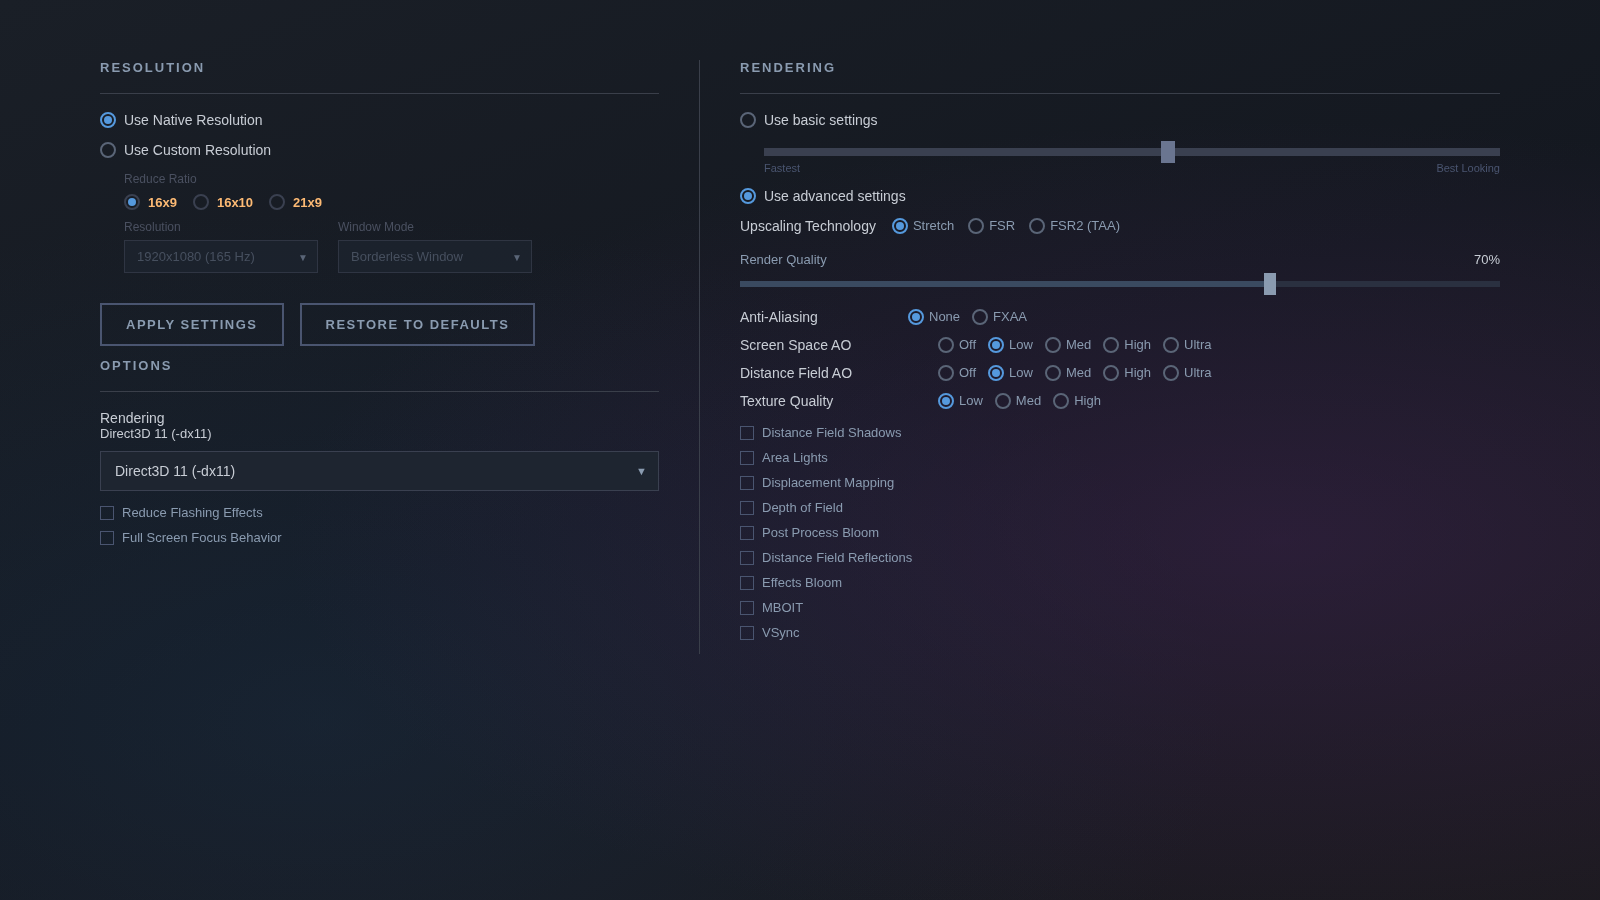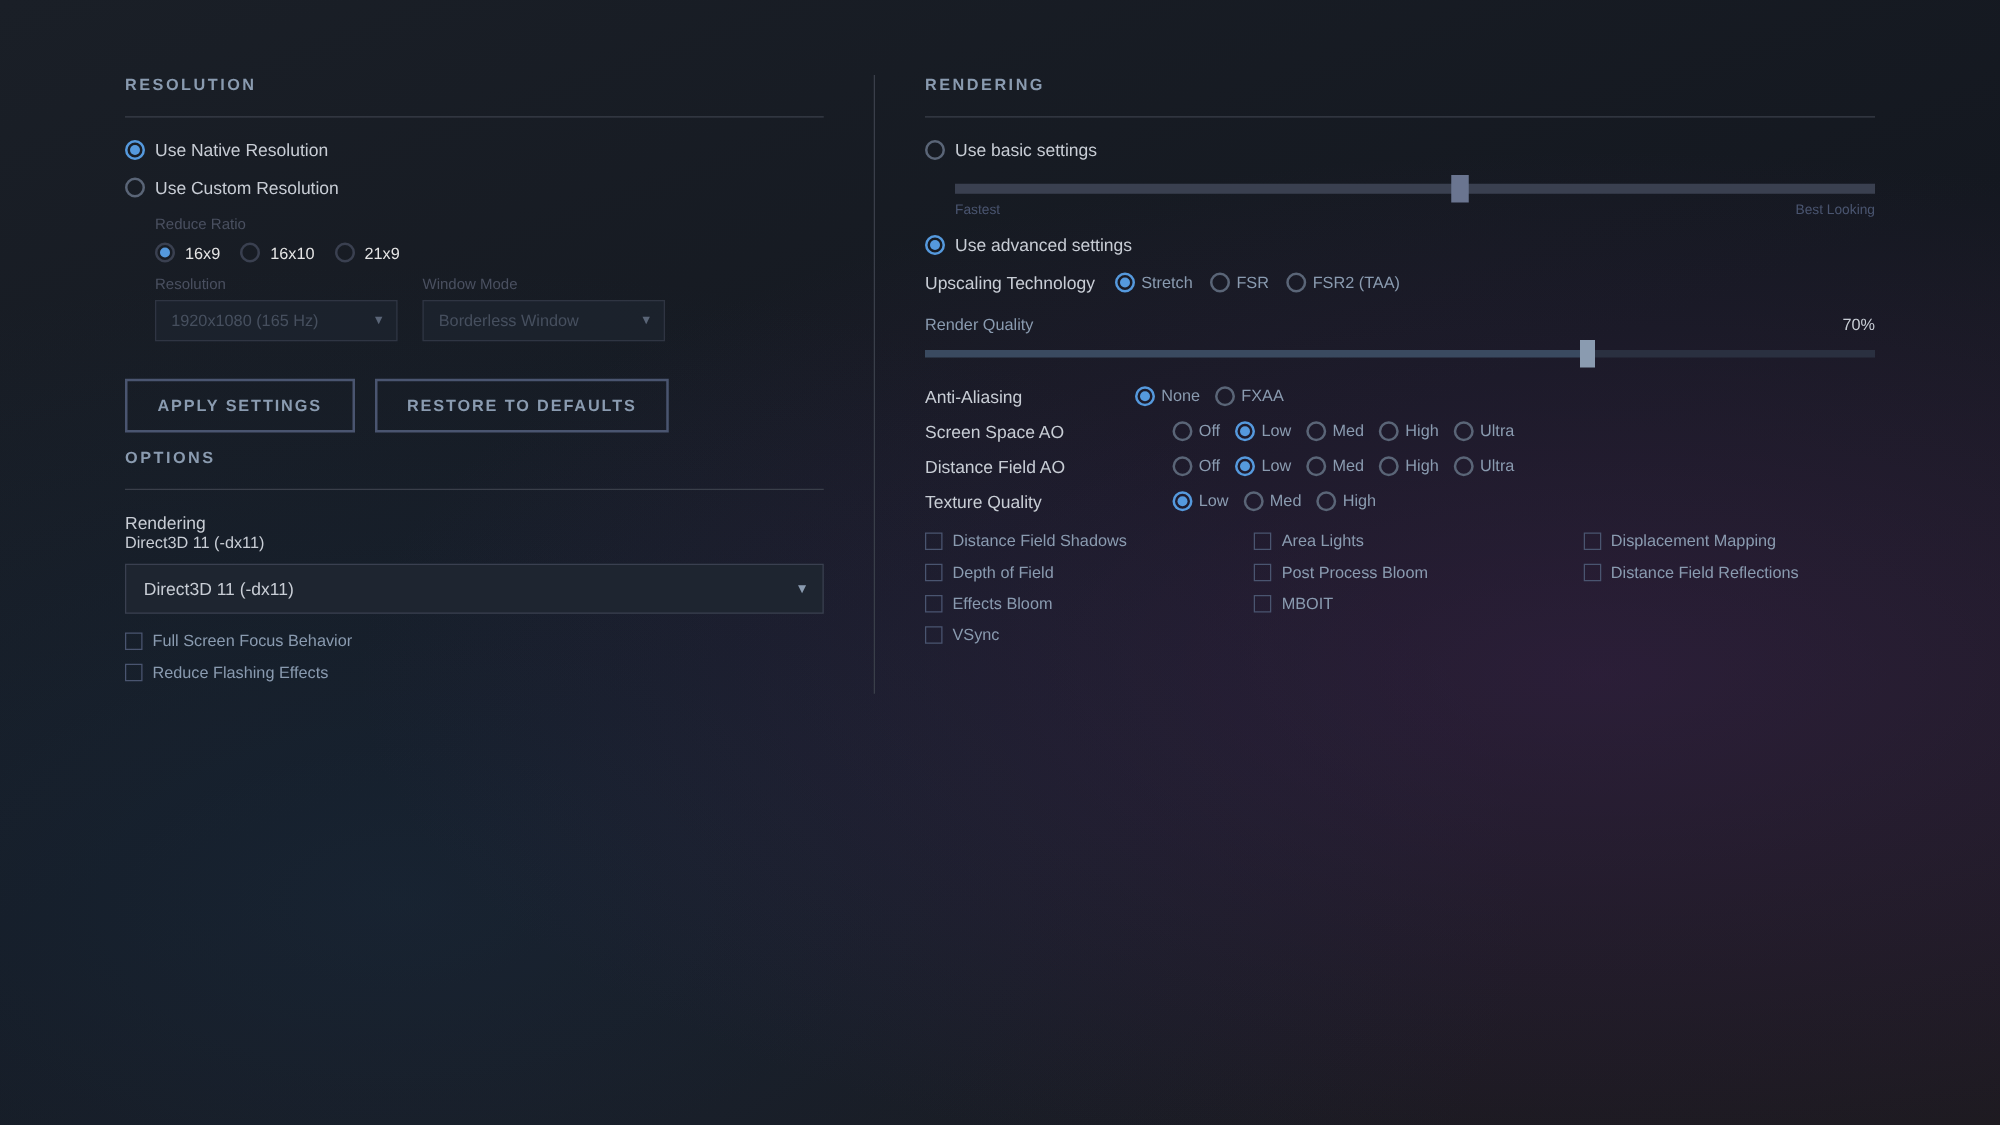--- a/index.html
+++ b/index.html
@@ -71,21 +71,22 @@
       cursor: pointer;
     }
 
     .radio-group label {
       font-size: 14px;
       color: #c8cdd5;
       cursor: pointer;
     }
 
     .radio-group.disabled label {
-      color: #e5e5e5;
+      color: #fdba74;
+      font-weight: bold;
     }
 
     input[type="radio"] {
       appearance: none;
       -webkit-appearance: none;
       width: 16px;
       height: 16px;
       border: 2px solid #5a6577;
       border-radius: 50%;
       cursor: pointer;
@@ -405,21 +406,21 @@
 
     .radio-option label {
       font-size: 13px;
       color: #8a9bb0;
       cursor: pointer;
     }
 
     
     .checkboxes-grid {
       display: grid;
-      grid-template-columns: 1fr 1fr 1fr;
+      grid-template-columns: 1fr;
       gap: 10px 30px;
       margin-top: 16px;
     }
 
     .checkbox-item {
       display: flex;
       align-items: center;
       gap: 8px;
     }
 
@@ -530,27 +531,27 @@
         <div class="opt-subtitle">Direct3D 11 (-dx11)</div>
       </div>
 
       <div class="large-dropdown-wrapper">
         <select>
           <option>Direct3D 11 (-dx11)</option>
         </select>
       </div>
 
       <div class="checkbox-row">
+        <input type="checkbox" id="reduce-flashing" style="">
+        <label for="reduce-flashing">Reduce Flashing Effects</label>
+      </div>
+
+      <div class="checkbox-row">
         <input type="checkbox" id="fullscreen-focus" style="">
         <label for="fullscreen-focus">Full Screen Focus Behavior</label>
-      </div>
-
-      <div class="checkbox-row">
-        <input type="checkbox" id="reduce-flashing" style="">
-        <label for="reduce-flashing">Reduce Flashing Effects</label>
       </div>
     </div>
 
   </div>
 
   <div class="right-panel">
     <div class="section-title">RENDERING</div>
     <hr class="divider">
 
     <div class="setting-option">

